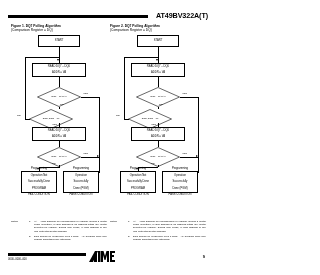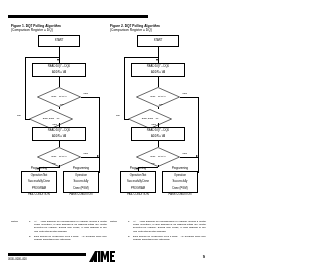--- a/index.html
+++ b/index.html
@@ -144,20 +144,21 @@
   }
   .footer-page{
     position:absolute;right:8px;top:7px;font-size:4px;font-weight:bold;
   }
 </style>
 </head>
 <body>
 
 <div class="header">
   <div class="header-rule"></div>
+  <div class="header-title">AT49BV322A(T)</div>
 </div>
 
 <div class="col col-left">
 
   <div class="fig-caption">
     <span>Figure 1.  DQ7 Polling Algorithm</span>
     <span class="sub">(Comparison Register = DQ)</span>
   </div>
 
   <div class="flow">

